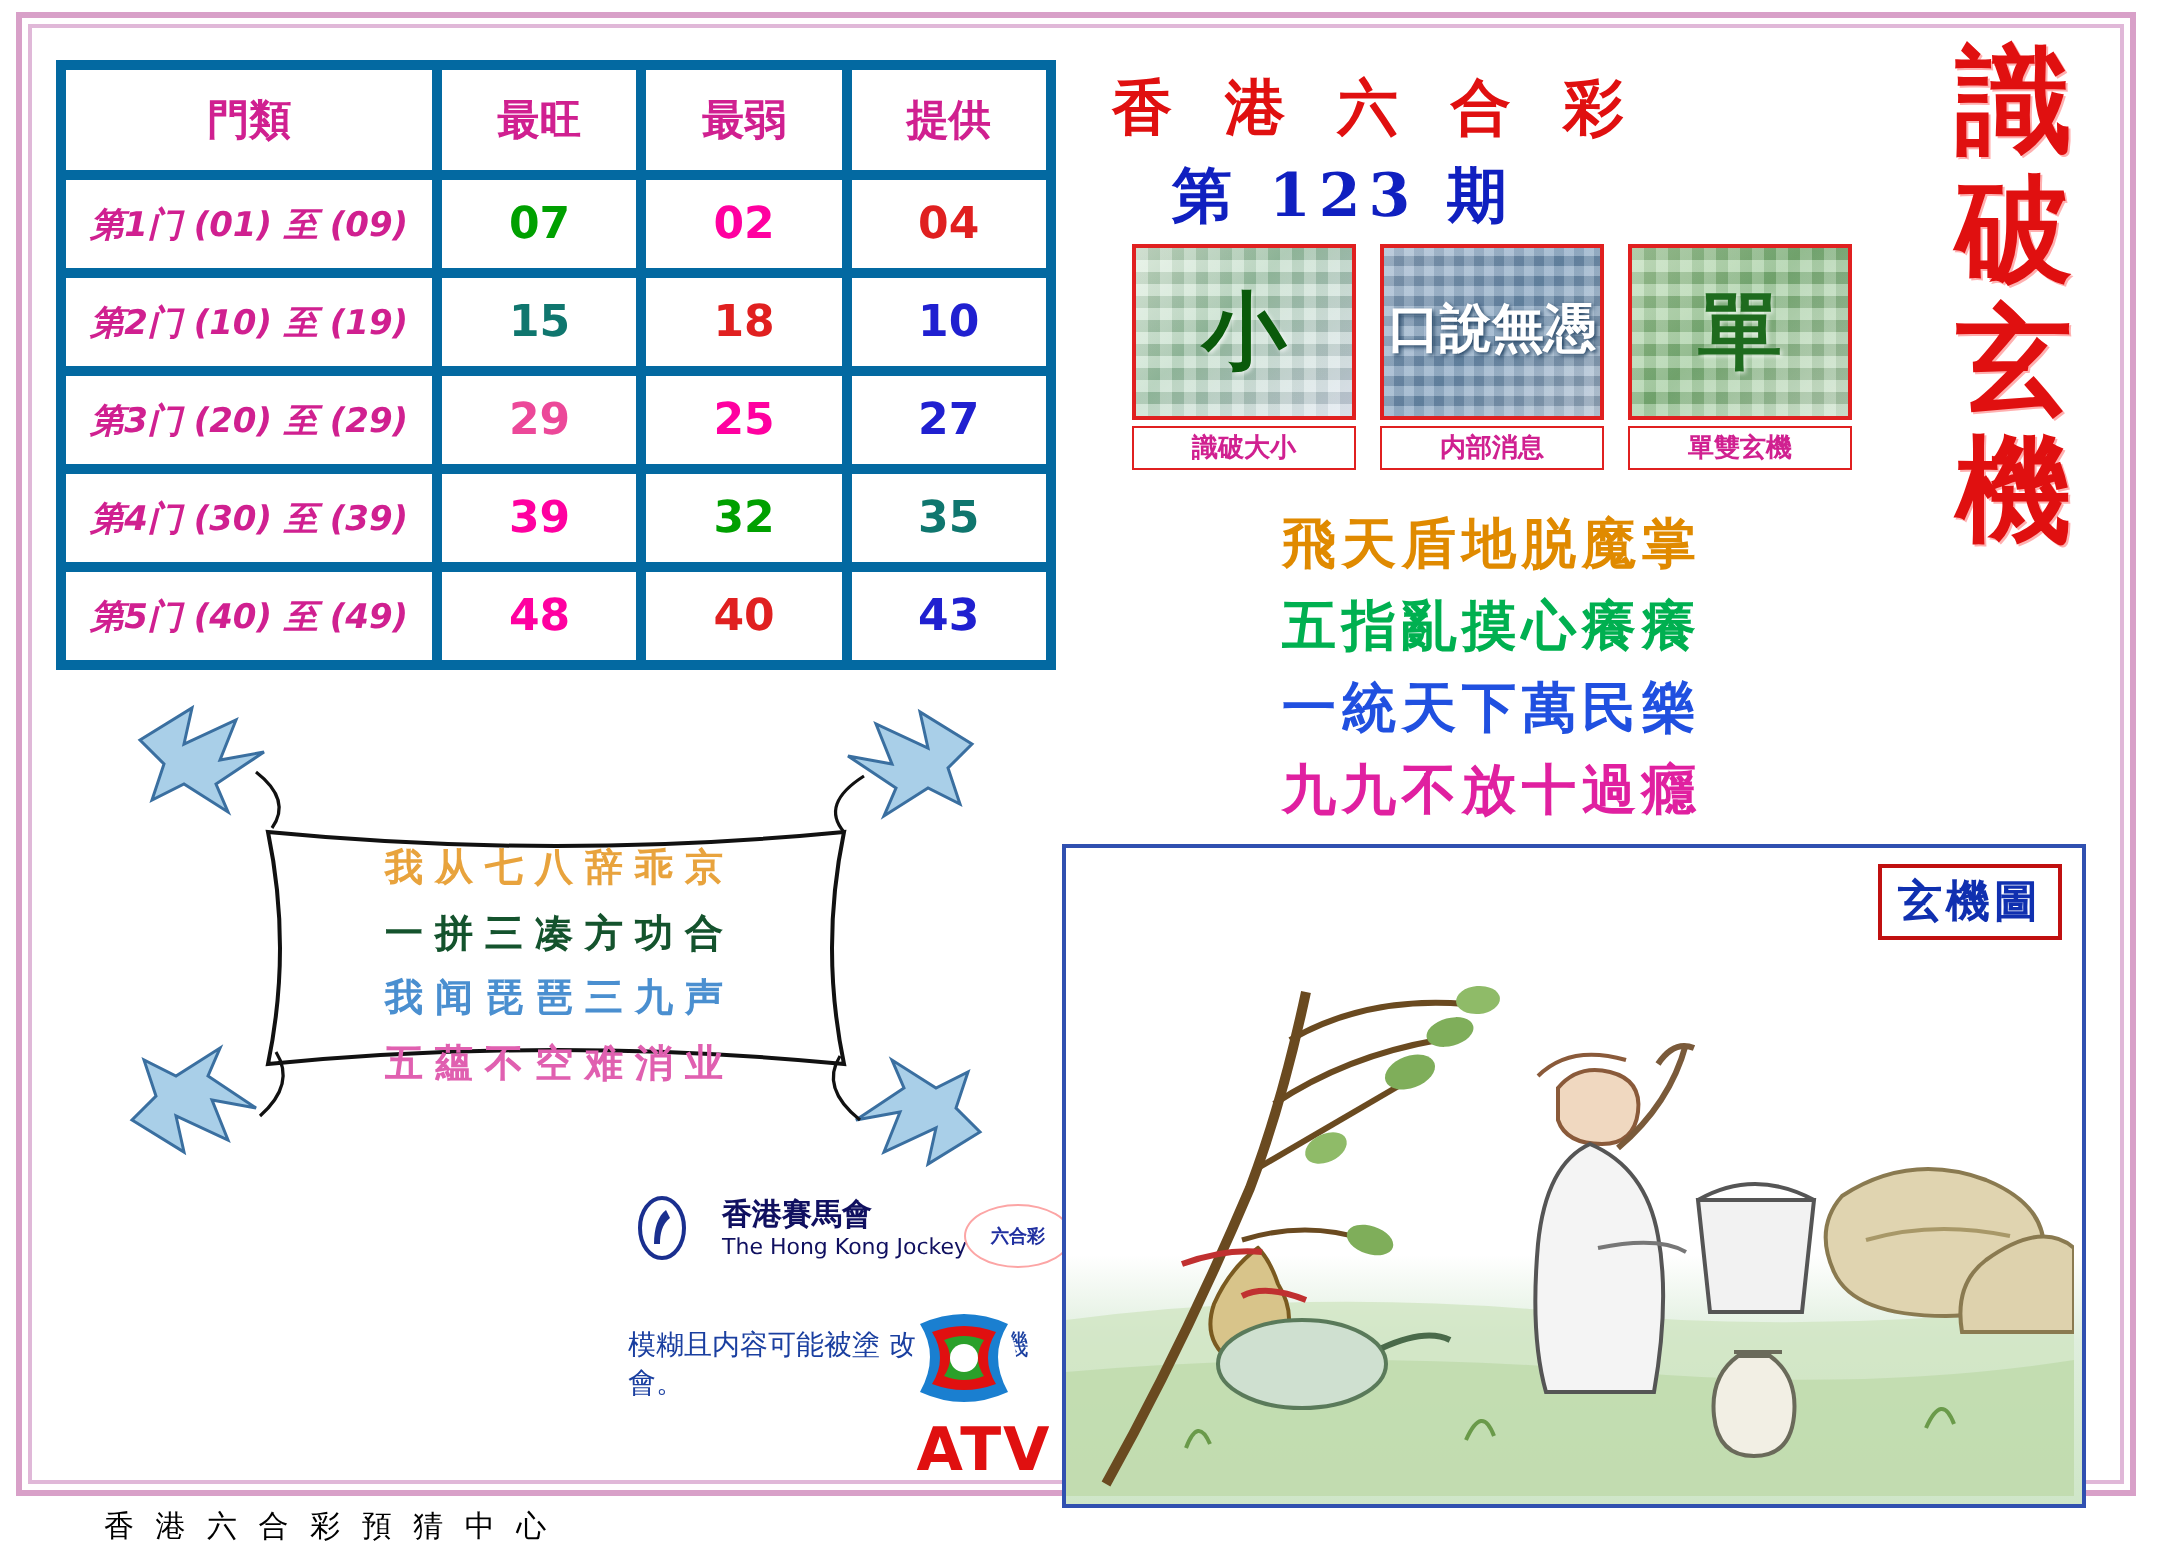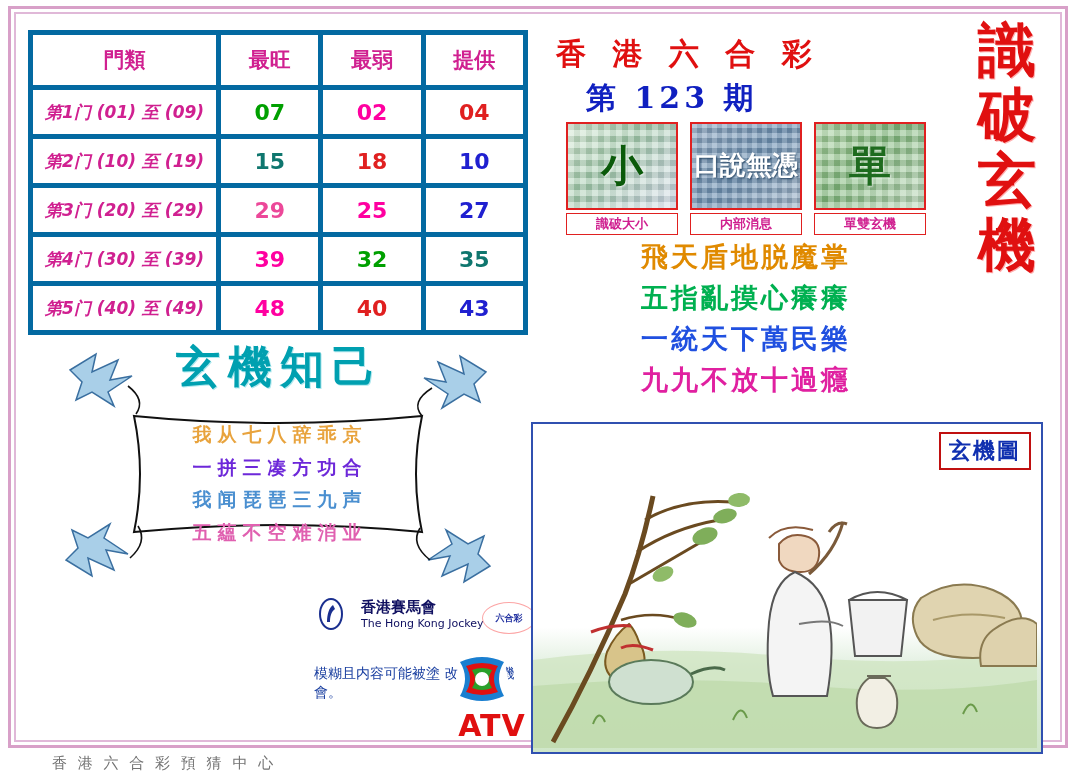--- a/index.html
+++ b/index.html
@@ -155,21 +155,21 @@
     font-size: 13px;
     color: #d02090;
     font-weight: bold;
     padding: 1px 14px;
     background: #fff;
   }
 
   
   .poem {
     position: absolute;
-    left: 576px; top: 236px;
+    left: 576px; top: 252px;
     width: 340px;
     text-align: center;
     font-family: "DejaVu Serif", "Liberation Serif", serif;
     font-size: 27px;
     font-weight: bold;
     line-height: 1.52;
     letter-spacing: 3px;
   }
   .poem div:nth-child(1) { color: #e08a00; }
   .poem div:nth-child(2) { color: #00b050; }
@@ -197,21 +197,21 @@
     left: 160px; top: 418px;
     width: 240px;
     text-align: center;
     font-family: "DejaVu Serif", "Liberation Serif", serif;
     font-size: 19px;
     line-height: 1.72;
     letter-spacing: 6px;
     font-weight: bold;
   }
   .xj-lines div:nth-child(1) { color: #e8a33d; }
-  .xj-lines div:nth-child(2) { color: #6d28d9; }
+  .xj-lines div:nth-child(2) { color: #14532d; }
   .xj-lines div:nth-child(3) { color: #4a8fd0; }
   .xj-lines div:nth-child(4) { color: #e060b0; }
 
   
   .jockey {
     position: absolute;
     left: 318px; top: 598px;
     display: flex; align-items: center; gap: 17px;
   }
   .jockey-txt1 { font-size: 15px; font-weight: bold; color: #101060; }
@@ -264,21 +264,21 @@
     font-family: "DejaVu Serif", "Liberation Serif", serif;
     font-size: 22px; font-weight: bold;
     color: #1030b0;
     background: rgba(255,255,255,.85);
     letter-spacing: 2px;
   }
   .footer {
     position: absolute;
     left: 52px; top: 754px;
     font-size: 15px;
-    color: #737373;
+    color: #000000;
     letter-spacing: 3px;
   }
   svg { display: block; }
 </style>
 </head>
 <body>
 
 <div id="page">
 
   <div class="frame"></div>
@@ -353,21 +353,20 @@
     </div>
   </div>
 
   <div class="poem">
     <div>飛天盾地脱魔掌</div>
     <div>五指亂摸心癢癢</div>
     <div>一統天下萬民樂</div>
     <div>九九不放十過癮</div>
   </div>
 
-  <div class="xj-title">玄機知己</div>
 
   <svg class="xj-box" width="300" height="132" viewBox="0 0 300 132">
     <path d="M6 8 Q150 22 294 8 Q282 66 294 124 Q150 110 6 124 Q18 66 6 8 Z" fill="none" stroke="#111" stroke-width="2"></path>
   </svg>
 
   <svg style="position:absolute;left:62px;top:342px;" width="90" height="70" viewBox="0 0 90 70">
     <path d="M8 28 L34 12 L30 30 L56 18 L48 38 L70 34 L46 50 L52 64 L30 50 L14 58 L20 40 Z" fill="#a9cfe8" stroke="#3a6fa0" stroke-width="1.5"></path>
   </svg>
   <svg style="position:absolute;left:404px;top:344px;" width="90" height="70" viewBox="0 0 90 70">
     <path d="M82 28 L56 12 L60 30 L34 18 L42 38 L20 34 L44 50 L38 64 L60 50 L76 58 L70 40 Z" fill="#a9cfe8" stroke="#3a6fa0" stroke-width="1.5"></path>

